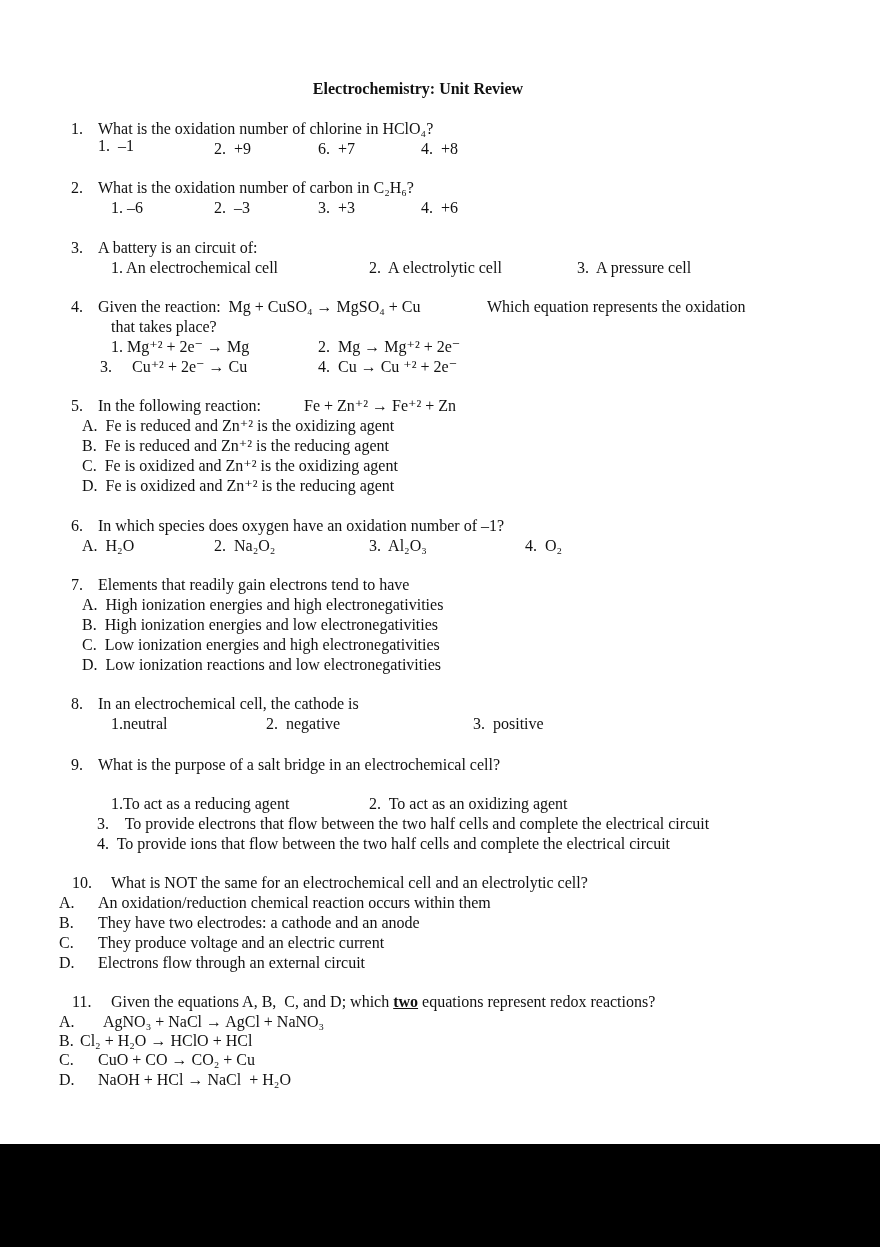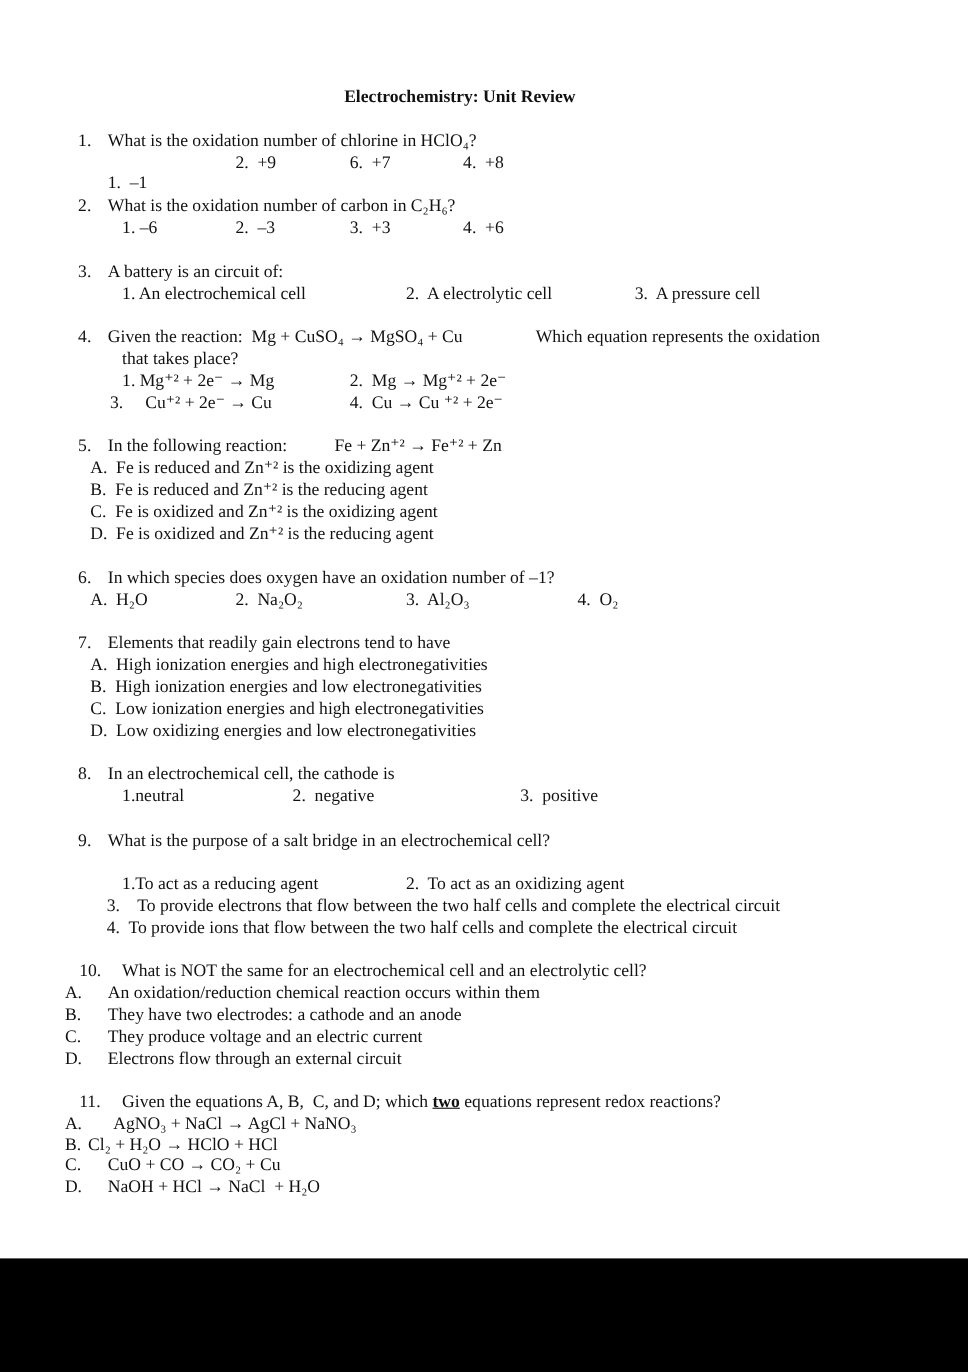--- a/index.html
+++ b/index.html
@@ -13,21 +13,21 @@
 </style>
 </head>
 <body>
 
 <div class="page">
   <div class="title">Electrochemistry:  Unit Review</div>
 
   <div>
     <span class="t" style="left:71px;top:119px">1.</span>
     <span class="t" style="left:98px;top:119px">What is the oxidation number of chlorine in HClO₄?</span>
-    <span class="t" style="left:98px;top:157px">1.  –1</span>
+    <span class="t" style="left:98px;top:136px">1.  –1</span>
     <span class="t" style="left:214px;top:139px">2.  +9</span>
     <span class="t" style="left:318px;top:139px">6.  +7</span>
     <span class="t" style="left:421px;top:139px">4.  +8</span>
   </div>
 
   <div>
     <span class="t" style="left:71px;top:178px">2.</span>
     <span class="t" style="left:98px;top:178px">What is the oxidation number of carbon in C₂H₆?</span>
     <span class="t" style="left:111px;top:198px">1. –6</span>
     <span class="t" style="left:214px;top:198px">2.  –3</span>
@@ -72,21 +72,21 @@
     <span class="t" style="left:369px;top:536px">3.  Al₂O₃</span>
     <span class="t" style="left:525px;top:536px">4.  O₂</span>
   </div>
 
   <div>
     <span class="t" style="left:71px;top:575px">7.</span>
     <span class="t" style="left:98px;top:575px">Elements that readily gain electrons tend to have</span>
     <span class="t" style="left:82px;top:595px">A.  High ionization energies and high electronegativities</span>
     <span class="t" style="left:82px;top:615px">B.  High ionization energies and low electronegativities</span>
     <span class="t" style="left:82px;top:635px">C.  Low ionization energies and high electronegativities</span>
-    <span class="t" style="left:82px;top:655px">D.  Low oxidizing energies and low electronegativities</span>
+    <span class="t" style="left:82px;top:655px">D.  Low ionization reactions and low electronegativities</span>
   </div>
 
   <div>
     <span class="t" style="left:71px;top:694px">8.</span>
     <span class="t" style="left:98px;top:694px">In an electrochemical cell, the cathode is</span>
     <span class="t" style="left:111px;top:714px">1.neutral</span>
     <span class="t" style="left:266px;top:714px">2.  negative</span>
     <span class="t" style="left:473px;top:714px">3.  positive</span>
   </div>
 

